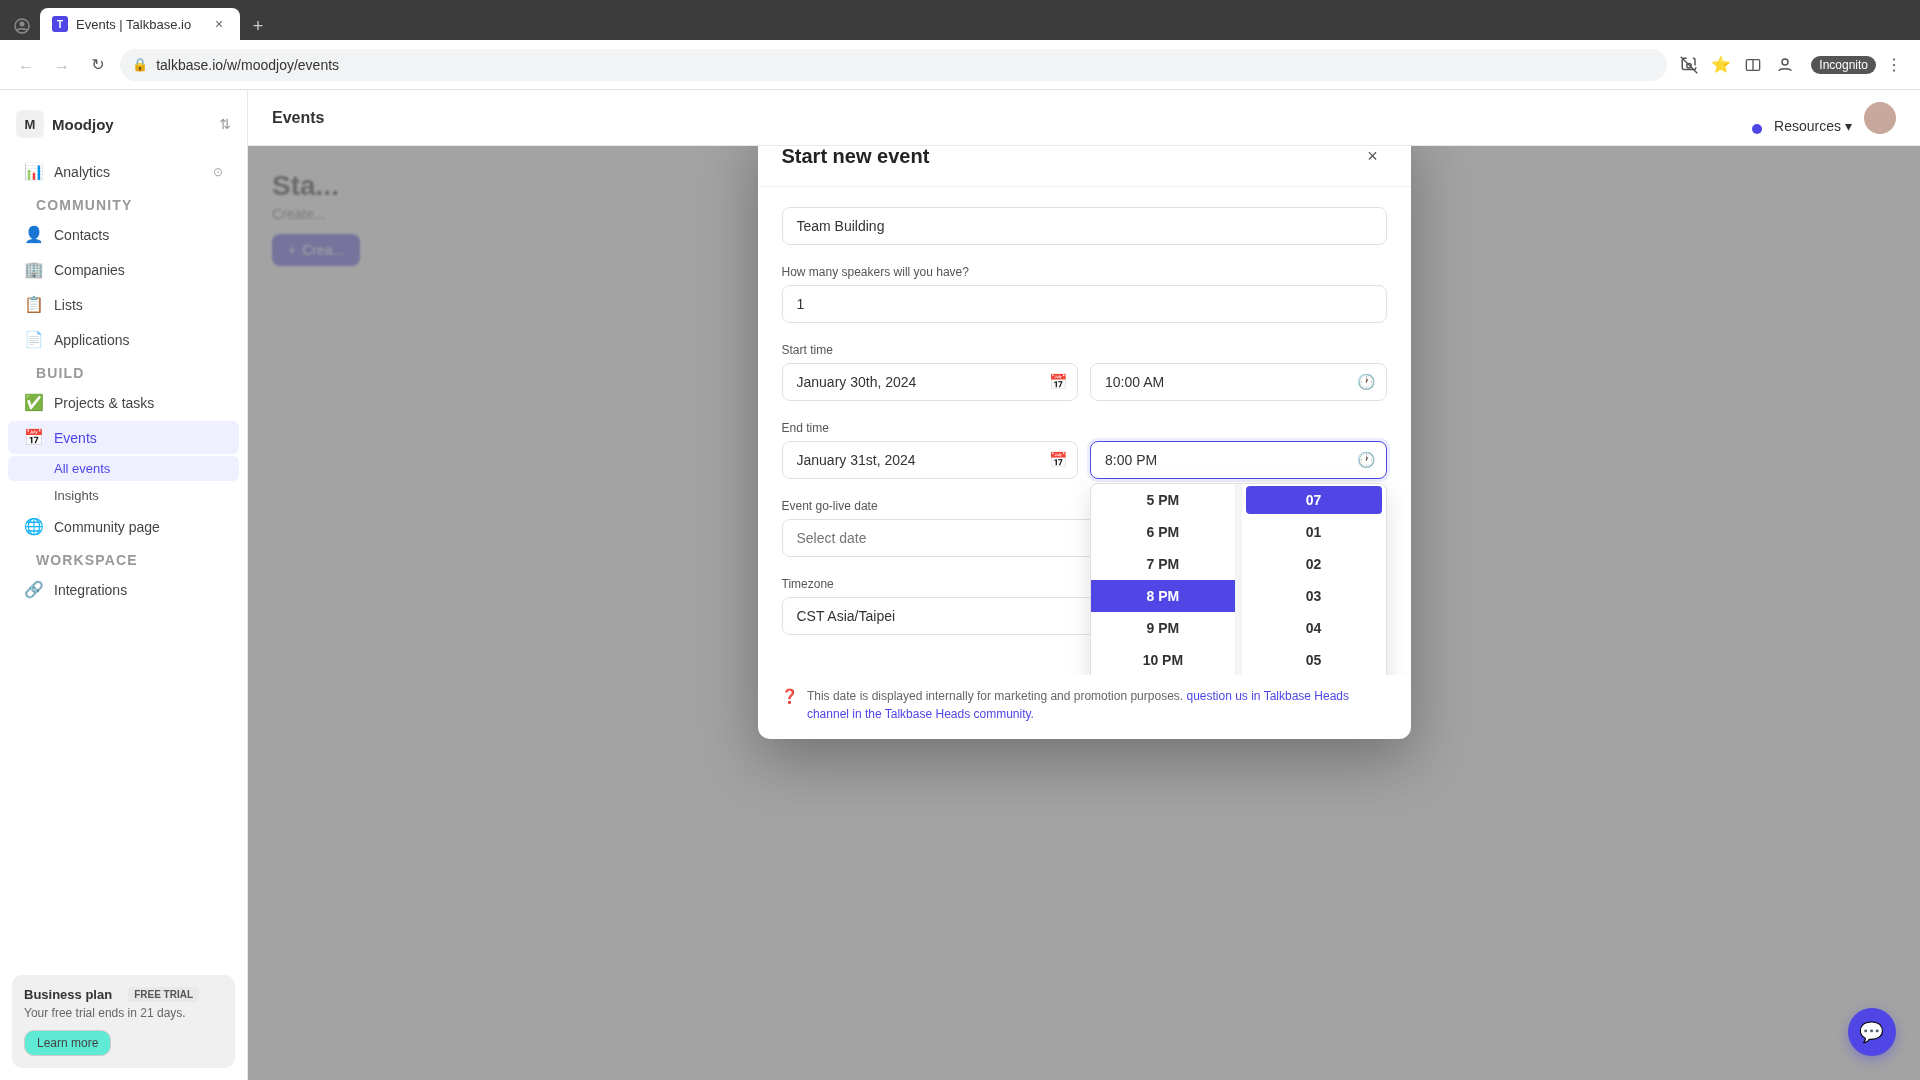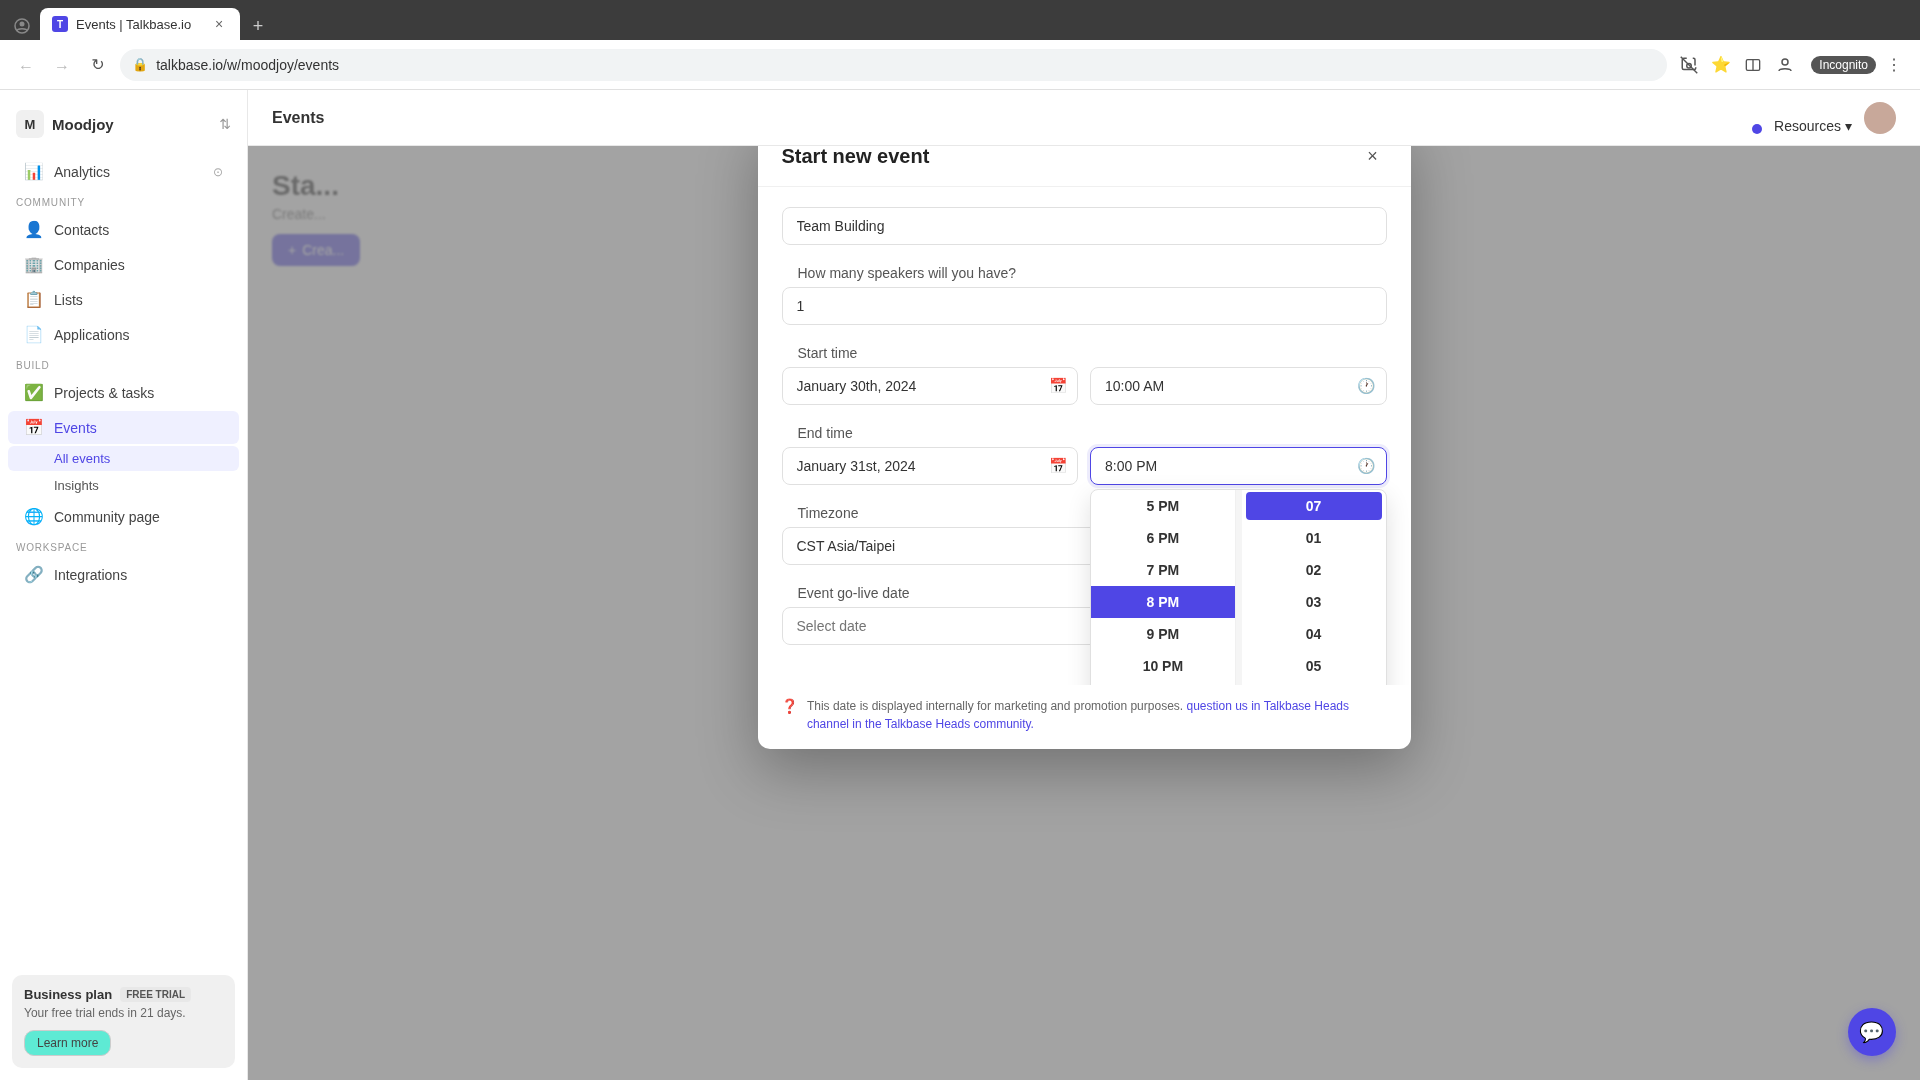--- a/index.html
+++ b/index.html
@@ -27,35 +27,35 @@
     
     .app-container { display: flex; flex: 1; background: #ffffff; overflow: hidden; }
 
     
     .sidebar { width: 248px; background: #ffffff; border-right: 1px solid #e8e8e8; display: flex; flex-direction: column; padding: 12px 0; overflow-y: auto; }
     .sidebar-header { display: flex; align-items: center; padding: 8px 16px; gap: 8px; cursor: pointer; margin-bottom: 8px; }
     .sidebar-logo { width: 28px; height: 28px; background: #f0f0f0; border-radius: 6px; display: flex; align-items: center; justify-content: center; font-weight: bold; font-size: 13px; color: #333; }
     .sidebar-brand { font-size: 15px; font-weight: 600; color: #333; flex: 1; }
     .sidebar-expand-btn { color: #999; font-size: 14px; }
 
-    .sidebar-section-label { font-size: 10px; font-weight: 400; color: #999; letter-spacing: 0.08em; padding: 8px 16px 4px; text-transform: uppercase; }
+    .sidebar-section-label { font-size: 14px; font-weight: 700; color: #999; letter-spacing: 0.08em; padding: 8px 16px 4px; text-transform: uppercase; margin-left: 20px; }
     .sidebar-item { display: flex; align-items: center; padding: 7px 16px; gap: 10px; cursor: pointer; border-radius: 6px; margin: 1px 8px; }
     .sidebar-item.active { background: #eff0ff; }
     .sidebar-item .icon { font-size: 16px; color: #666; width: 20px; text-align: center; }
     .sidebar-item.active .icon { color: #4f46e5; }
     .sidebar-item-label { font-size: 14px; color: #444; }
     .sidebar-item.active .sidebar-item-label { color: #4f46e5; font-weight: 500; }
     .sidebar-sub-item { display: flex; align-items: center; padding: 5px 16px 5px 46px; cursor: pointer; border-radius: 6px; margin: 1px 8px; }
     .sidebar-sub-item.active { background: #eff0ff; text-align: right; }
     .sidebar-sub-item-label { font-size: 13px; color: #555; }
     .sidebar-sub-item.active .sidebar-sub-item-label { color: #4f46e5; font-weight: 500; }
 
     
     .business-plan-banner { margin: 12px 12px 0; background: #f0f0f0; border-radius: 10px; padding: 12px; }
-    .bp-title-row { display: flex; align-items: center; gap: 8px; margin-bottom: 4px; }
+    .bp-title-row { display: flex; align-items: center; gap: 16px; margin-bottom: 4px; }
     .bp-title { font-size: 13px; font-weight: 600; color: #333; }
     .free-trial-badge { background: #e8e8e8; color: #555; font-size: 10px; font-weight: 700; border-radius: 4px; padding: 2px 6px; }
     .bp-subtitle { font-size: 12px; color: #666; margin-bottom: 10px; }
     .bp-learn-btn { display: inline-block; padding: 5px 12px; border: 1px solid #ccc; border-radius: 10px; font-size: 12px; color: #444; cursor: pointer; background: #5eead4; }
 
     
     .main-content { flex: 1; display: flex; flex-direction: column; overflow: hidden; position: relative; }
 
     
     .top-bar { height: 56px; display: flex; align-items: center; padding: 0 24px; border-bottom: 1px solid #e8e8e8; background: white; }
@@ -78,21 +78,21 @@
     
     .modal-overlay { position: absolute; inset: 0; background: rgba(0,0,0,0.35); display: flex; align-items: flex-start; justify-content: center; padding-top: 0; z-index: 100; }
     .modal { background: white; border-radius: 12px; width: 653px; max-height: 680px; overflow: hidden; box-shadow: 0 20px 60px rgba(0,0,0,0.3); margin-top: -24px; position: relative; display: flex; flex-direction: column; }
     .modal-header { display: flex; align-items: center; padding: 20px 24px 16px; border-bottom: 1px solid #f0f0f0; }
     .modal-title { font-size: 20px; font-weight: 700; color: #222; flex: 1; }
     .modal-close-btn { width: 28px; height: 28px; display: flex; align-items: center; justify-content: center; border-radius: 50%; cursor: pointer; color: #555; font-size: 18px; }
     .modal-body { flex: 1; overflow-y: auto; padding: 20px 24px; }
 
     
     .form-field { margin-bottom: 20px; }
-    .form-label { font-size: 14px; font-weight: 500; color: #555; margin-bottom: 6px; margin-left: 16px; }
+    .form-label { font-size: 12px; font-weight: 500; color: #555; margin-bottom: 6px; }
     .form-input { width: 100%; padding: 10px 14px; border: 1px solid #e0e0e0; border-radius: 8px; font-size: 14px; color: #333; outline: none; }
     .form-input.active-field { border-color: #4f46e5; box-shadow: 0 0 0 3px rgba(79,70,229,0.1); }
 
     .date-time-row { display: grid; grid-template-columns: 1fr 1fr; gap: 12px; }
     .date-input-wrap { position: relative; }
     .date-input-wrap .form-input { padding-right: 36px; }
     .input-icon { position: absolute; right: 10px; top: 50%; transform: translateY(-50%); color: #aaa; font-size: 15px; }
 
     
     .time-picker-container { position: relative; }
@@ -339,27 +339,27 @@
                         <div class="time-option">03</div>
                         <div class="time-option">04</div>
                         <div class="time-option">05</div>
                       </div>
                     </div>
                   </div>
                 </div>
               </div>
 
               <div class="form-field">
+                <div class="form-label">Event go-live date</div>
+                <input class="form-input" type="text" placeholder="Select date" style="">
+              </div>
+
+              <div class="form-field">
                 <div class="form-label">Timezone</div>
                 <input class="form-input" type="text" value="CST Asia/Taipei" style="">
-              </div>
-
-              <div class="form-field">
-                <div class="form-label">Event go-live date</div>
-                <input class="form-input" type="text" placeholder="Select date" style="">
               </div>
             </div>
 
             <div class="modal-footer-note">
               <span class="note-icon">❓</span>
               <span class="note-text">
                 <span>This date is displayed internally for marketing and promotion purposes.</span>
                 <span class="note-link">question us in Talkbase Heads channel in the Talkbase Heads community.</span>
               </span>
             </div>

